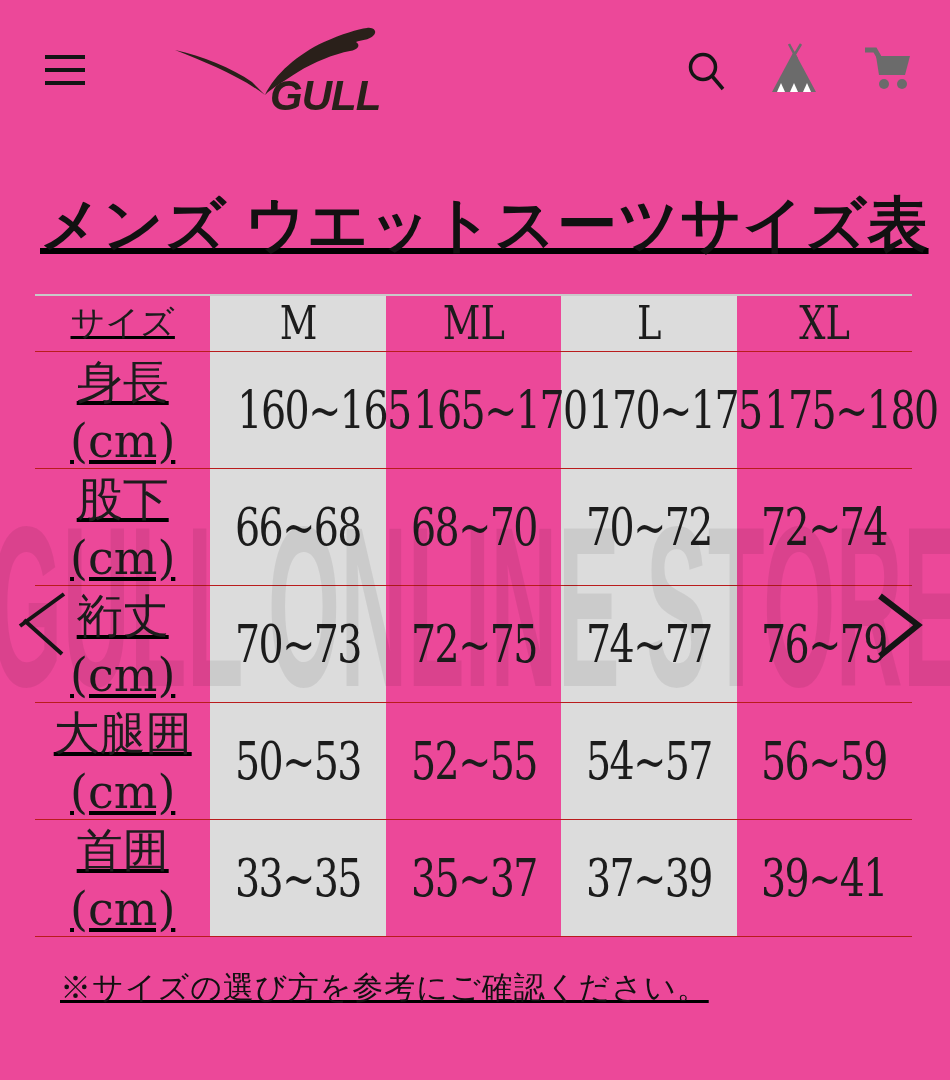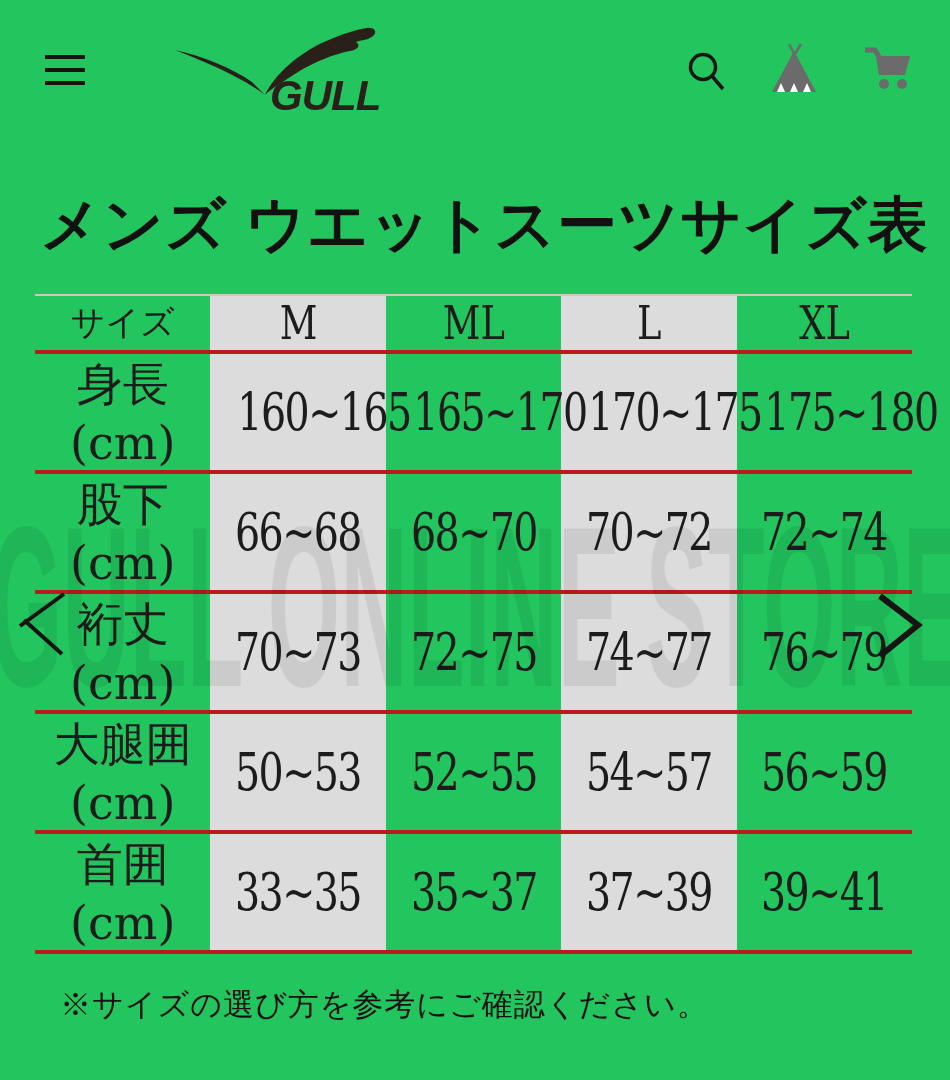--- a/index.html
+++ b/index.html
@@ -1,17 +1,17 @@
 <!DOCTYPE html>
 <html><head>
 <meta charset="utf-8">
 <style>
   * { margin:0; padding:0; box-sizing:border-box; }
   body { background:#fff; font-family:"Liberation Sans", sans-serif; }
-  .page { position:relative; width:950px; height:1080px; background:#22c55e; overflow:hidden; }
+  .page { position:relative; width:950px; height:1080px; background:#ec4899; overflow:hidden;text-decoration:underline; }
 
   
   .topbar { position:relative; height:140px; }
   .hamburger { position:absolute; left:45px; top:55px; width:40px; height:30px;
                display:flex; flex-direction:column; justify-content:space-between; cursor:pointer; }
   .hamburger span { display:block; height:4px; background:#141414; }
   .logo { position:absolute; left:172px; top:20px; width:230px; height:95px; cursor:pointer; }
   .logo svg { display:block; }
   .logo .wordmark { font-family:"Liberation Sans", sans-serif; font-weight:bold; font-style:italic; letter-spacing:-1px; }
   .top-icon { position:absolute; cursor:pointer; }
@@ -20,21 +20,21 @@
   .icon-cart   { left:862px; top:46px; }
 
   
   .page-title { margin:52px 0 0 40px; font-size:60px; line-height:66px; font-weight:900;
                 color:#111; letter-spacing:1px; font-family:"Liberation Sans", sans-serif; }
 
   
   table.size-chart { width:877px; margin:36px 0 0 35px; border-collapse:collapse; table-layout:fixed; }
   table.size-chart col { width:20%; }
   table.size-chart th, table.size-chart td { padding:0; text-align:center; vertical-align:middle;
-      color:#1c1c1c; border-bottom:4px solid #b91c1c; }
+      color:#1c1c1c; border-bottom:1px solid #b91c1c; }
   table.size-chart thead th { height:56px; border-top:2px solid #c9c9c9; font-weight:normal; }
   table.size-chart tbody td { height:62px; }
   table.size-chart th:nth-child(2), table.size-chart td:nth-child(2),
   table.size-chart th:nth-child(4), table.size-chart td:nth-child(4) { background:#dcdcdc; }
   th.size-label { text-align:left; padding-left:4px; font-family:"Liberation Sans", sans-serif;
       font-size:34px; font-weight:normal; color:#161616; }
   td.row-label { text-align:left; padding-left:4px; font-family:"DejaVu Serif","Liberation Serif",serif;
       font-size:46px; color:#161616; }
   .colhead { display:inline-block; font-family:"DejaVu Serif","Liberation Serif",serif; font-size:46px;
       transform:scaleX(0.8); transform-origin:center; }

